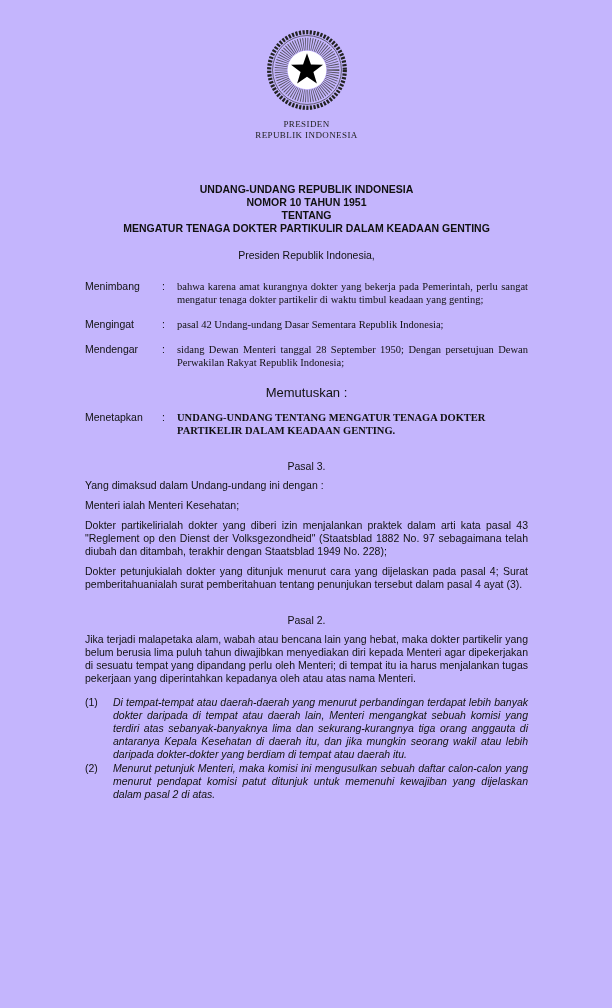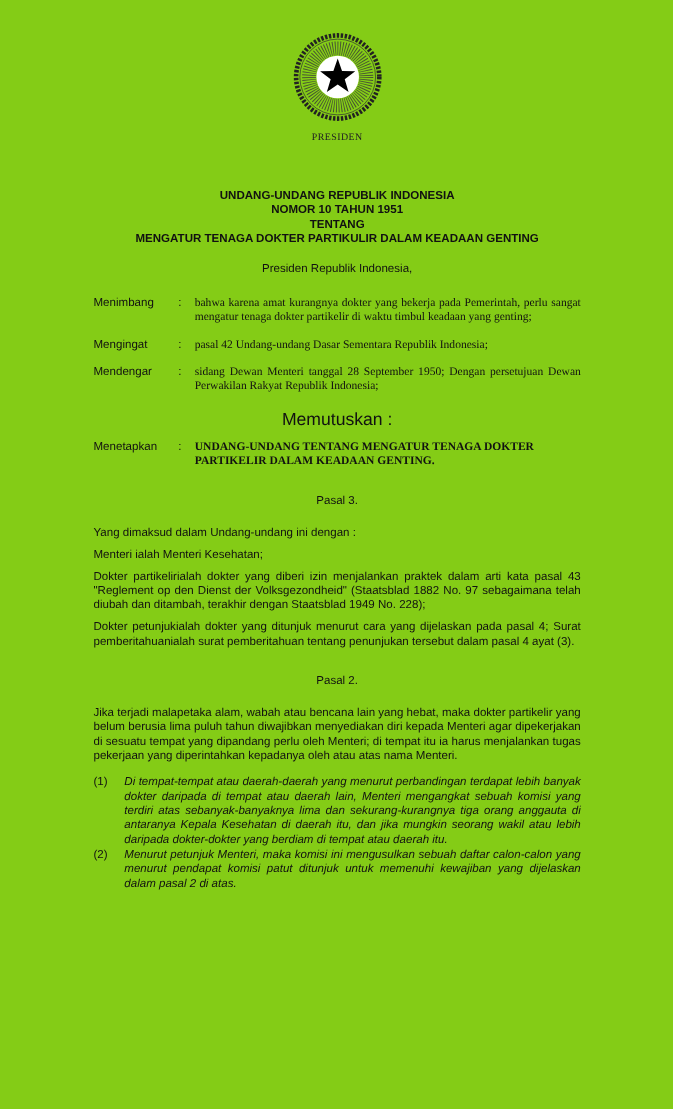--- a/index.html
+++ b/index.html
@@ -8,21 +8,21 @@
     width: 612px;
     height: 1008px;
     font-family: "Liberation Sans", sans-serif;
     color: #111;
     overflow: hidden;
   }
   .page {
     width: 612px;
     height: 1008px;
     padding: 28px 84px 0 85px;
-    background: #84cc16;
+    background: #c4b5fd;
   }
   .emblem { width: 84px; height: 84px; margin: 0 auto; display: block; }
   .org-block {
     text-align: center;
     font-family: "Liberation Serif", serif;
     font-size: 9px;
     line-height: 11px;
     letter-spacing: 0.4px;
     margin-top: 7px;
     color: #222;
@@ -46,37 +46,37 @@
     line-height: 13px;
     margin-top: 12px;
   }
   .kv-row.first { margin-top: 18px; justify-content: space-between; }
   .kv-label { width: 77px; flex: none; }
   .kv-colon { width: 15px; flex: none; }
   .kv-text  { flex: 1; text-align: justify; font-family: Liberation Serif, serif; }
   .kv-text.bold { font-weight: bold; text-align: left; }
   .decision-heading {
     text-align: center;
-    font-size: 16px;
+    font-size: 13px;
     line-height: 13px;
     margin-top: 17px;
   }
   .pasal-heading {
     text-align: center;
     font-size: 10.5px;
     line-height: 13px;
     margin-top: 23px;
   }
   .para {
     font-size: 10.5px;
     line-height: 13px;
     text-align: justify;
     margin-top: 7px;
   }
-  .para.tight { margin-top: 16px; }
+  .para.tight { margin-top: 6px; }
   .pasal-body { margin-top: 5px; }
   .num-list { margin-top: 11px; }
   .num-item {
     display: flex;
     font-size: 10.5px;
     line-height: 13px;
   }
   .num-item + .num-item { margin-top: 1px; }
   .num-label { width: 28px; flex: none; }
   .num-text { flex: 1; text-align: justify; font-style: italic; }
@@ -89,20 +89,21 @@
   <svg class="emblem" viewBox="0 0 100 100" aria-hidden="true">
     <circle cx="50" cy="50" r="45" fill="none" stroke="#222" stroke-width="5" stroke-dasharray="2.6 1.7"></circle>
     <circle cx="50" cy="50" r="41" fill="none" stroke="#333" stroke-width="0.8"></circle>
     <circle cx="50" cy="50" r="31" fill="none" stroke="#3a3a3a" stroke-width="15" stroke-dasharray="0.9 1.7" opacity="0.85"></circle>
     <circle cx="50" cy="50" r="23" fill="#ffffff"></circle>
     <polygon fill="#000" points="50,30 54.7,43.53 69.02,43.82 57.61,52.47 61.76,66.18 50,58 38.24,66.18 42.39,52.47 30.98,43.82 45.3,43.53"></polygon>
   </svg>
 
   <div class="org-block">
     <div>PRESIDEN</div>
+    <div>REPUBLIK INDONESIA</div>
   </div>
 
   <div class="title-block">
     <div>UNDANG-UNDANG REPUBLIK INDONESIA</div>
     <div>NOMOR 10 TAHUN 1951</div>
     <div>TENTANG</div>
     <div>MENGATUR TENAGA DOKTER PARTIKULIR DALAM KEADAAN GENTING</div>
   </div>
 
   <div class="opening-line">Presiden Republik Indonesia,</div>

